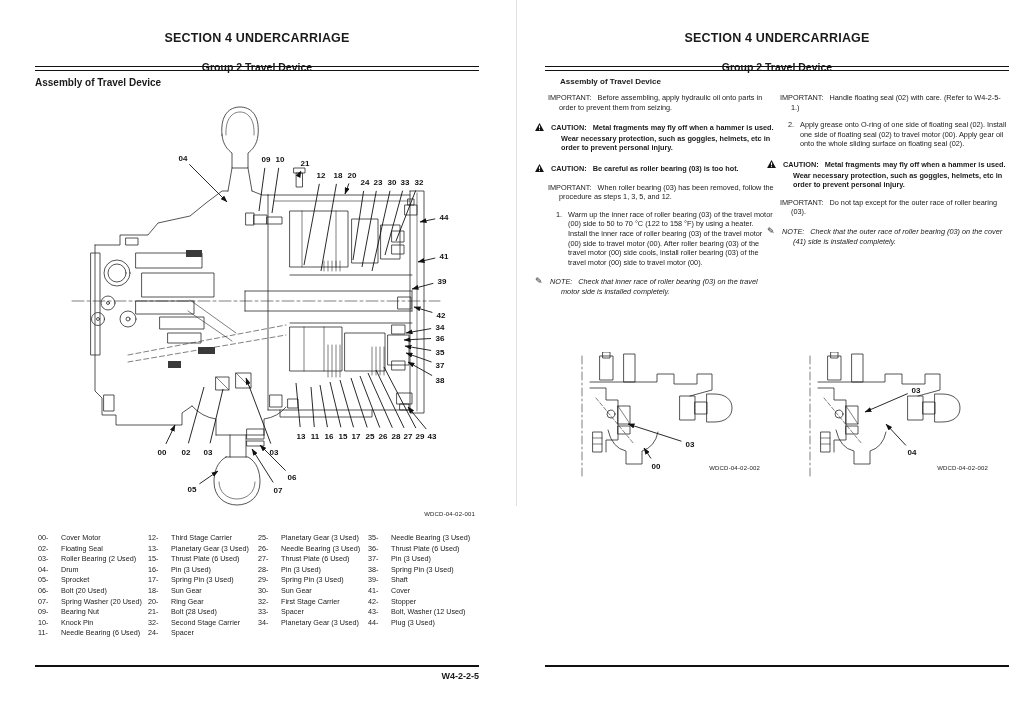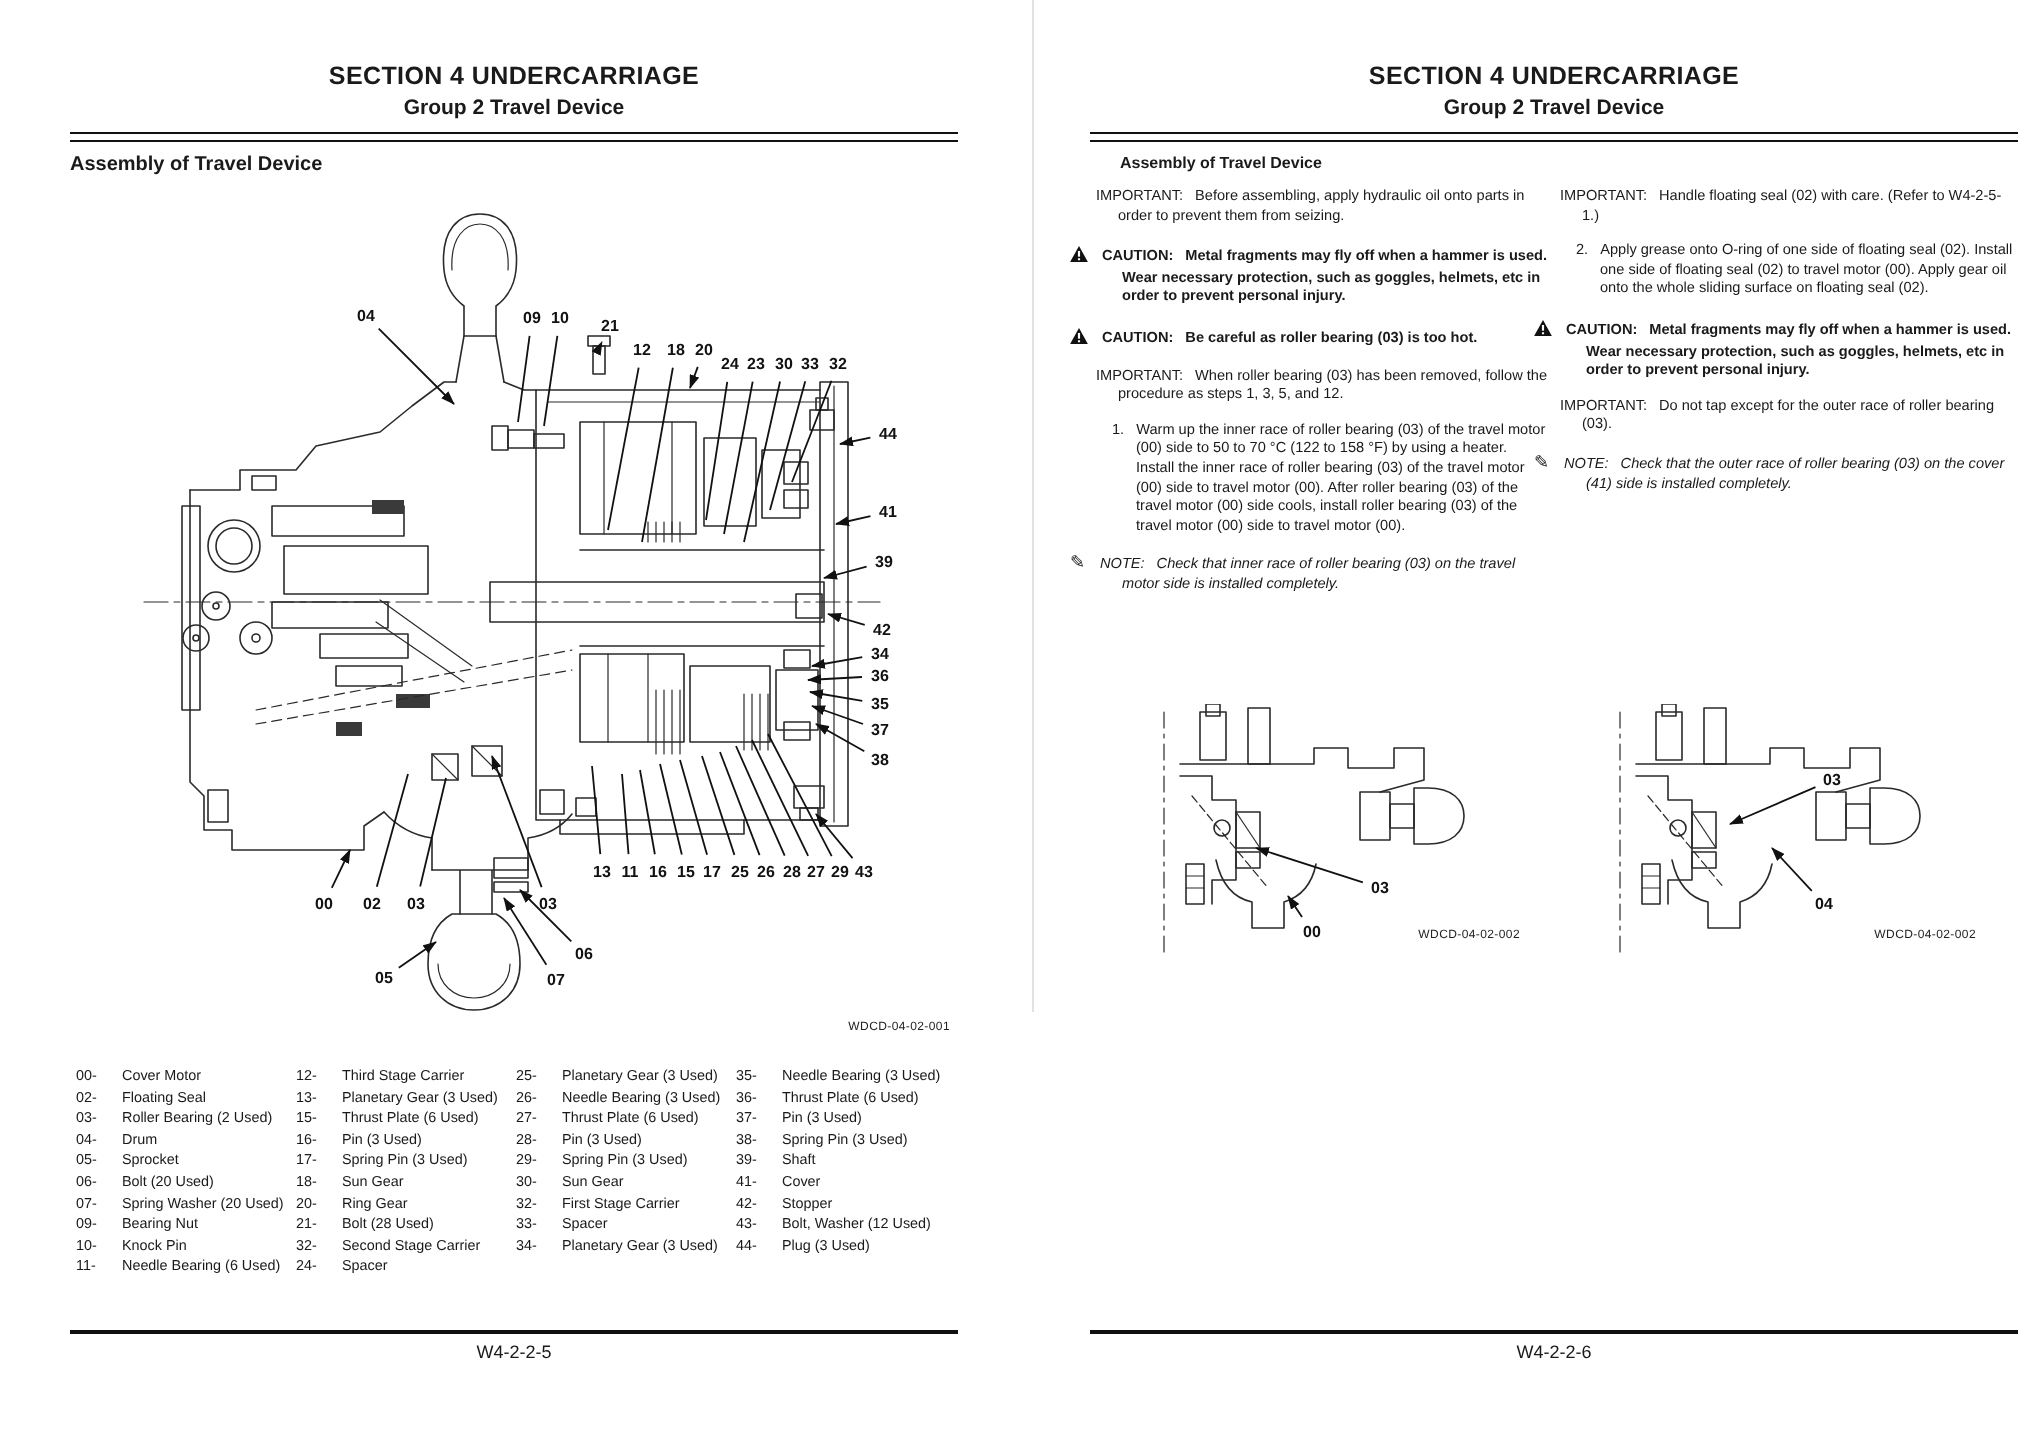--- a/index.html
+++ b/index.html
@@ -11,21 +11,21 @@
   .spread{position:relative;width:1020px;height:721px;background:#ffffff;overflow:hidden;}
   .page{position:absolute;top:0;height:506px;background:#fff;}
   #pageL{left:0;width:516px;border-right:1px solid #e2e2e2;}
   #pageR{left:517px;width:503px;}
 
   
   .page-header{position:absolute;text-align:center;}
   #pageL .page-header{left:35px;top:31px;width:444px;}
   #pageR .page-header{left:28px;top:31px;width:464px;}
   .page-title{font-size:12.5px;font-weight:bold;letter-spacing:0.2px;line-height:14px;}
-  .page-subtitle{font-size:10.5px;font-weight:bold;margin-top:3px;line-height:12px;}
+  .page-subtitle{font-size:10.5px;font-weight:bold;margin-top:16px;line-height:12px;}
   .dbl-rule{position:absolute;height:2.5px;border-top:1.4px solid #111;border-bottom:0.9px solid #111;}
   #pageL .dbl-rule{left:35px;top:66px;width:444px;}
   #pageR .dbl-rule{left:28px;top:66px;width:464px;}
 
   .section-heading{position:absolute;left:35px;top:77px;font-size:10px;font-weight:bold;}
   .running-heading{position:absolute;left:43px;top:77px;font-size:8px;font-weight:bold;}
 
   
   #main-diagram{position:absolute;left:40px;top:95px;}
   .fig-caption{position:absolute;font-size:6px;color:#222;text-align:right;letter-spacing:0.2px;}
@@ -35,21 +35,21 @@
   .parts{position:absolute;left:38px;top:533px;width:444px;display:grid;
          grid-template-columns:110px 110px 110px 114px;font-size:7.2px;line-height:10.6px;}
   .prow{display:flex;}
   .pnum{width:23px;flex:none;}
   .plabel{flex:1;}
 
   
   .footer-rule{position:absolute;border-top:2px solid #111;}
   #pageL .footer-rule{left:35px;top:665px;width:444px;}
   #pageR .footer-rule{left:28px;top:665px;width:464px;}
-  .page-number{position:absolute;text-align:center;font-size:9px;top:671px;}
+  .page-number{position:absolute;text-align:right;font-size:9px;top:671px;font-weight:bold;}
   #pageL .page-number{left:35px;width:444px;}
   #pageR .page-number{left:28px;width:464px;}
 
   
   .col{position:absolute;width:226px;font-size:7.3px;line-height:9.6px;}
   #col1{left:31px;top:93px;}
   #col2{left:263px;top:93px;width:229px;}
   .blk{margin-bottom:8px;}
   .blk .head{padding-right:6px;}
   .blk.important{font-weight:normal;padding-left:11px;text-indent:-11px;}
@@ -539,15 +539,14 @@
             <line x1="117.7360990841589" y1="41.56482000291185" x2="75" y2="60" class="leader" marker-end="url(#arrow)"></line>
             <text x="126" y="40.5" class="callout-num">03</text>
             <line x1="115.8759401056945" y1="93.4048585753633" x2="96" y2="72" class="leader" marker-end="url(#arrow)"></line>
             <text x="122" y="102.5" class="callout-num">04</text>
           </g>
       </svg>
     </div>
     <div class="fig-caption" id="cap2">WDCD-04-02-002</div>
 
     <div class="footer-rule"></div>
-    <div class="page-number">W4-2-2-6</div>
   </div>
 </div>
 
 </body></html>

